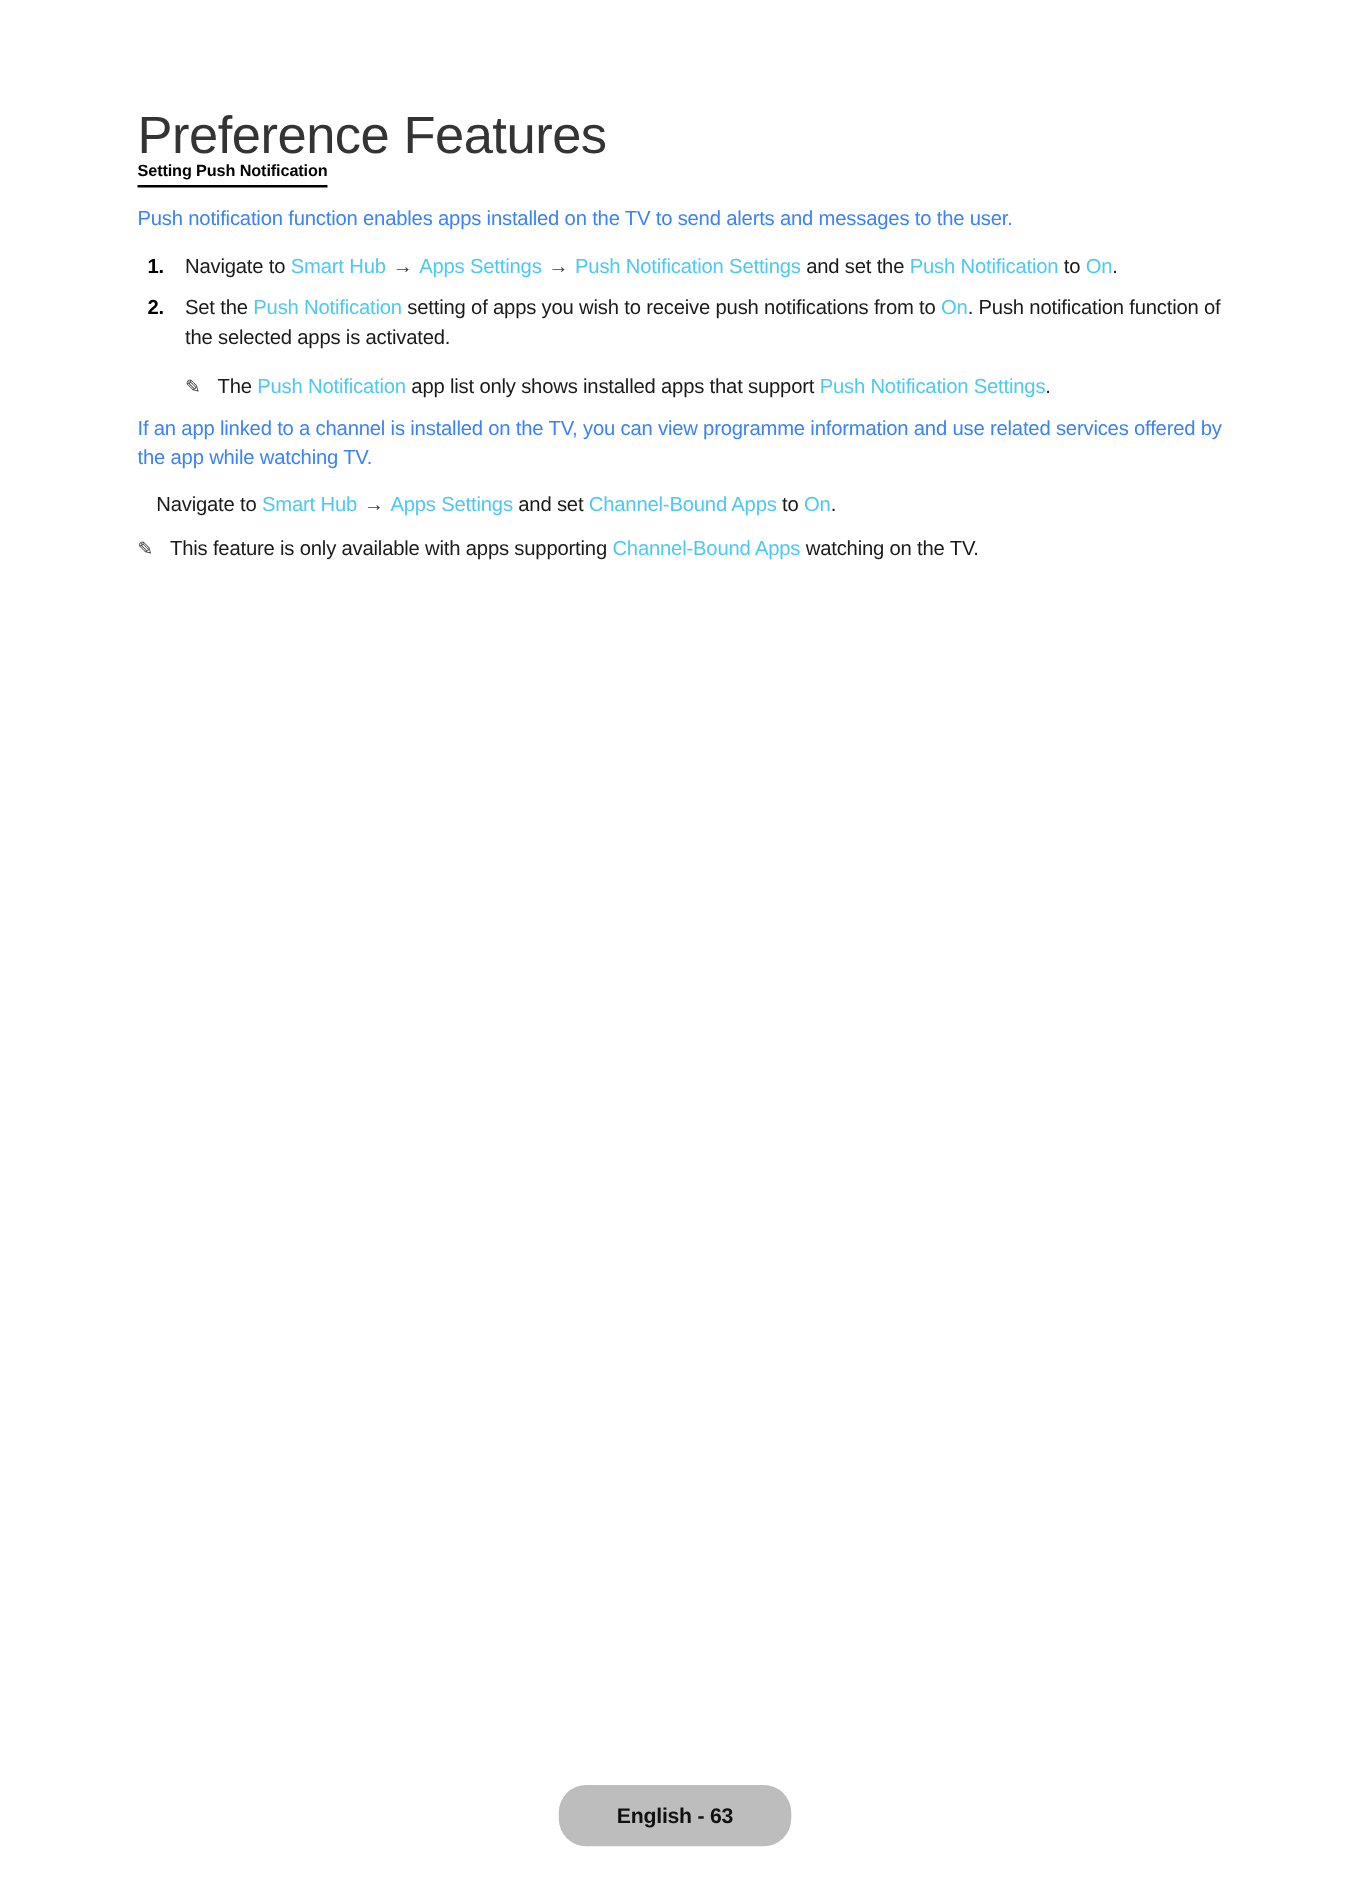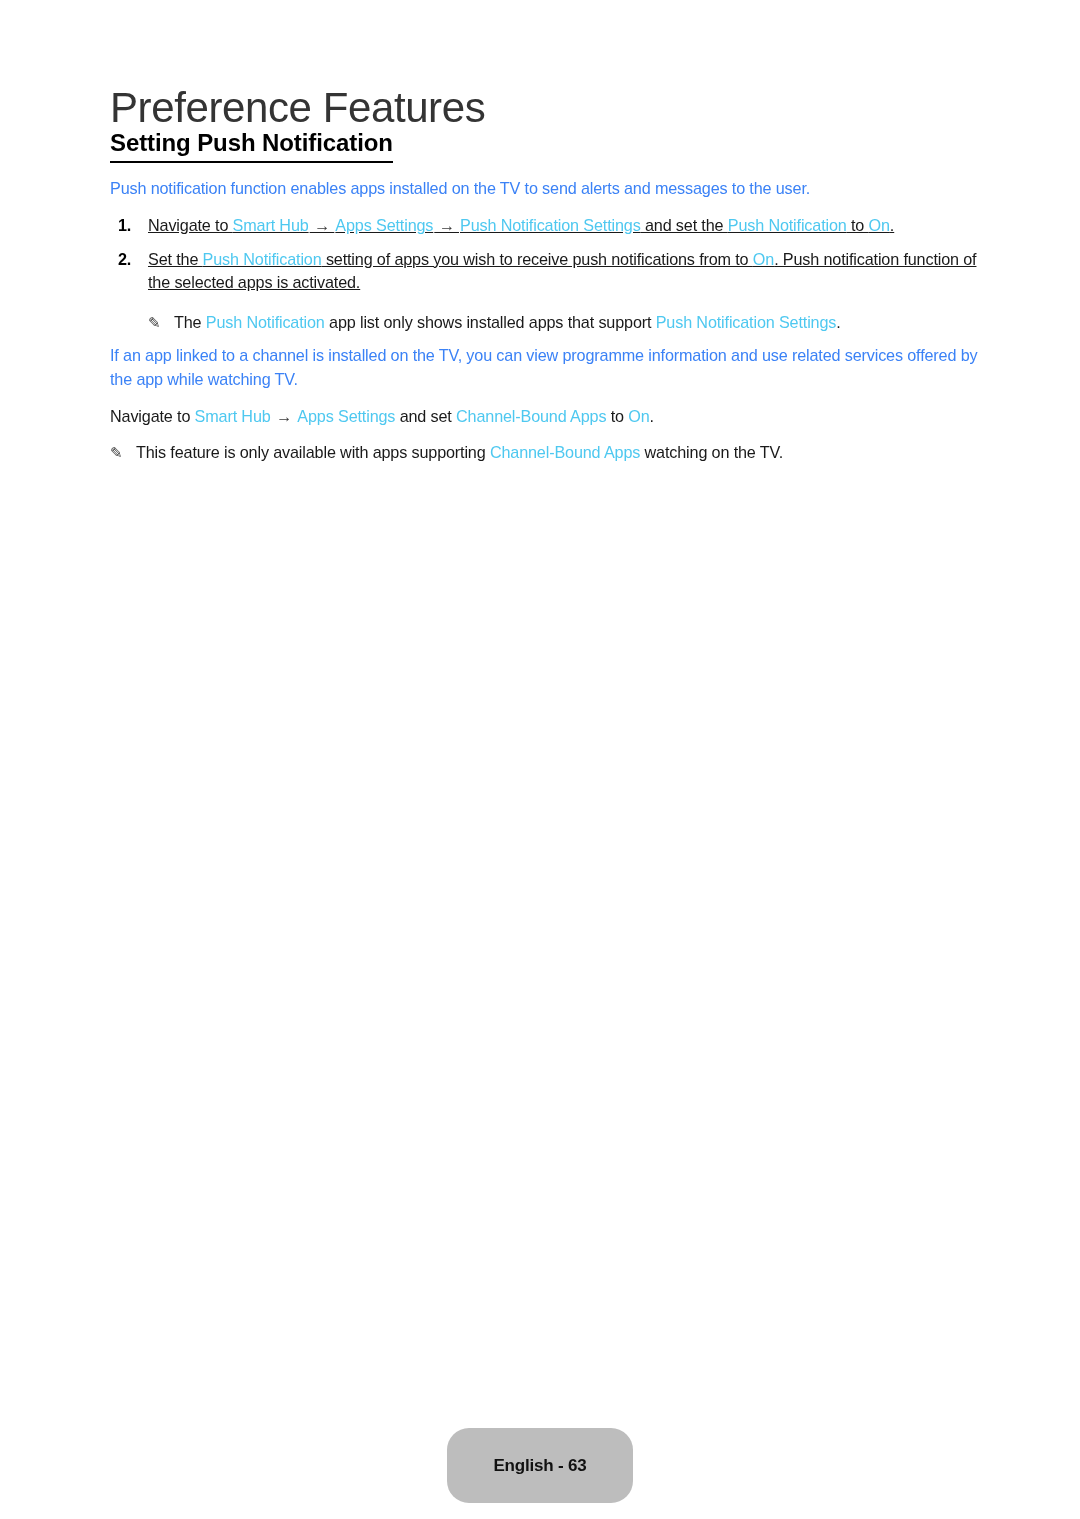--- a/index.html
+++ b/index.html
@@ -40,21 +40,21 @@
   
   .content {
     position: absolute;
     left: 110px;
     top: 128px;
     width: 890px;
   }
 
   
   .section-heading {
-    font-size: 24px;
+    font-size: 13px;
     font-weight: bold;
     color: #000000;
     letter-spacing: -0.1px;
     display: inline-block;
     border-bottom: 2px solid #000000;
     padding-bottom: 3px;
     margin: 0;
     line-height: 1.25;
   }
   .section-heading-wrap { margin: 0 0 14px 0; }
@@ -80,21 +80,20 @@
   .step .num {
     flex: 0 0 38px;
     font-weight: bold;
     text-align: left;
     padding-left: 8px;
     color: #000;
   }
   .step .txt {
     flex: 1 1 auto;
     color: #1a1a1a;
-    text-decoration: underline;
   }
 
   
   .note {
     display: flex;
     font-size: 16.2px;
     line-height: 1.45;
     letter-spacing: -0.15px;
     margin: 0 0 10px 0;
     color: #1a1a1a;
@@ -107,42 +106,42 @@
     line-height: 1.55;
   }
   .note .ntxt { flex: 1 1 auto; }
 
   .plain-line {
     font-size: 16.2px;
     line-height: 1.45;
     letter-spacing: -0.15px;
     margin: 0 0 12px 0;
   }
-  .plain-line.indented { margin-left: 0px; }
+  .plain-line.indented { margin-left: 15px; }
 
   
   .term { color: #4ec8f0; }
   .arrow { color: #3a3a3a; padding: 0 1px; }
 
   
   .footer {
     position: absolute;
     left: 0;
     right: 0;
     top: 1428px;
     display: flex;
     justify-content: center;
   }
   .page-badge {
     background: #bdbdbd;
     color: #111111;
     font-size: 17px;
     font-weight: bold;
     letter-spacing: -0.2px;
-    padding: 29px 46px;
+    padding: 16px 46px;
     border-radius: 22px;
     line-height: 1;
   }
 </style>
 </head>
 <body>
 
 <div class="page">
 
   <h1 class="page-title" style="color: rgb(52, 52, 52);">Preference Features</h1>

